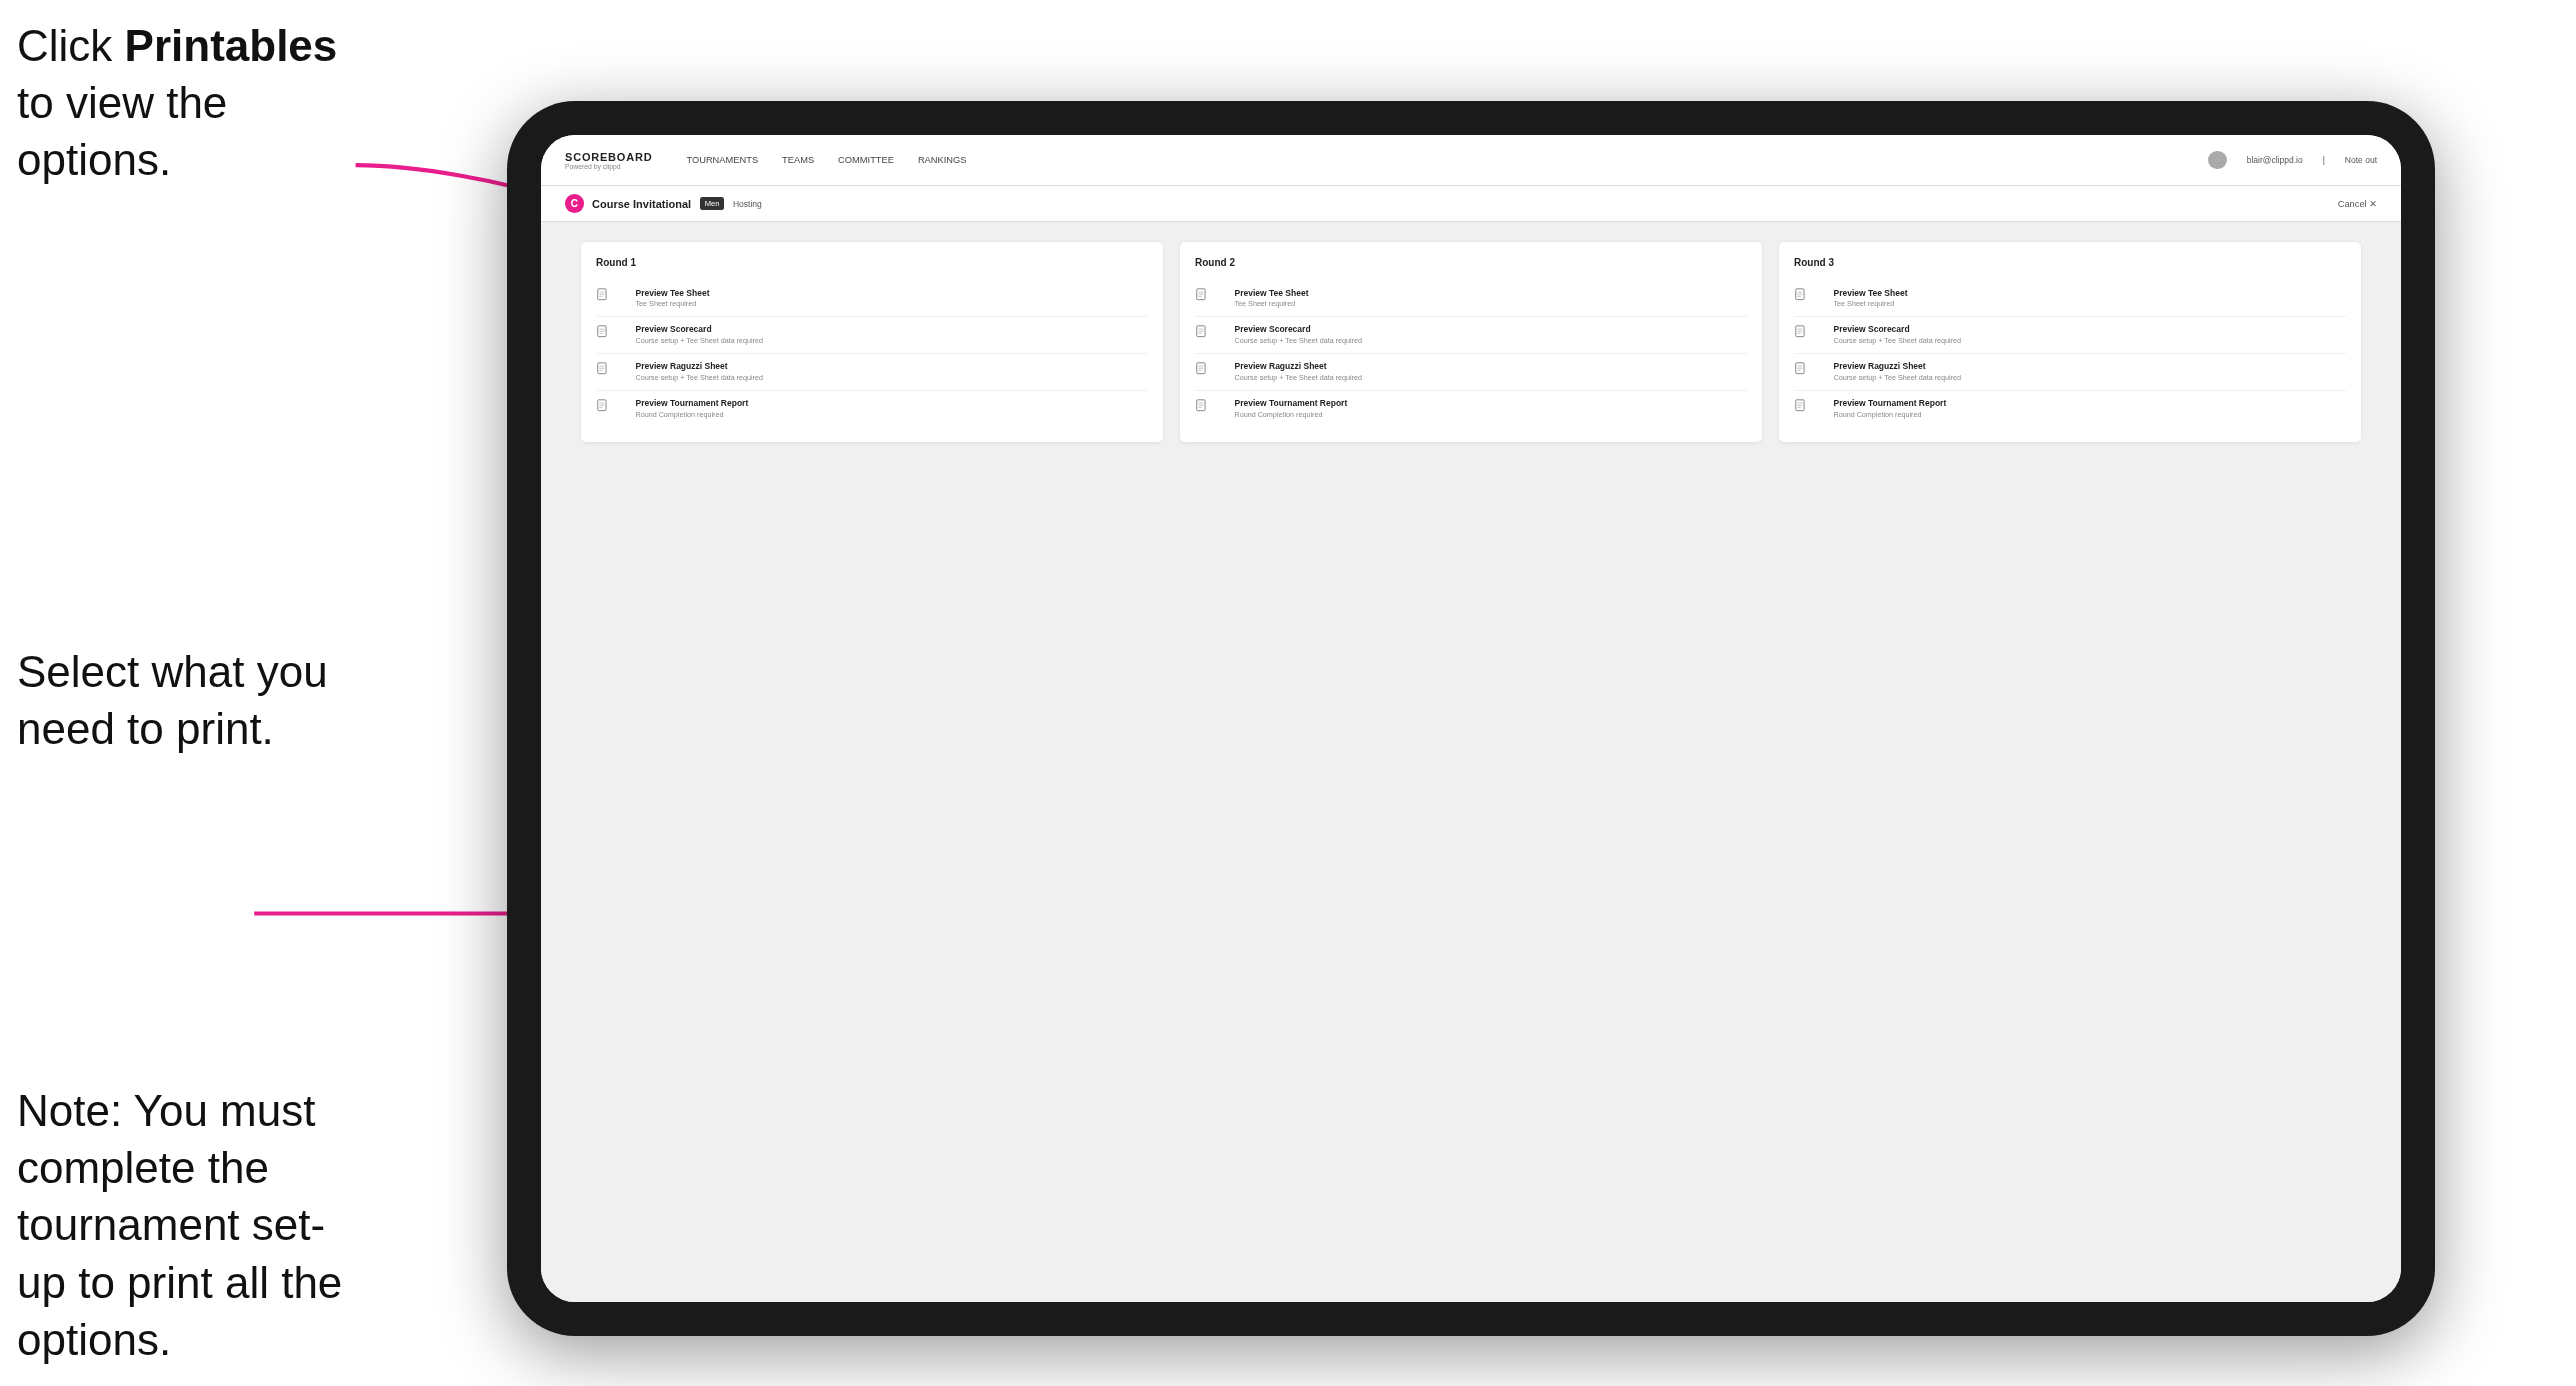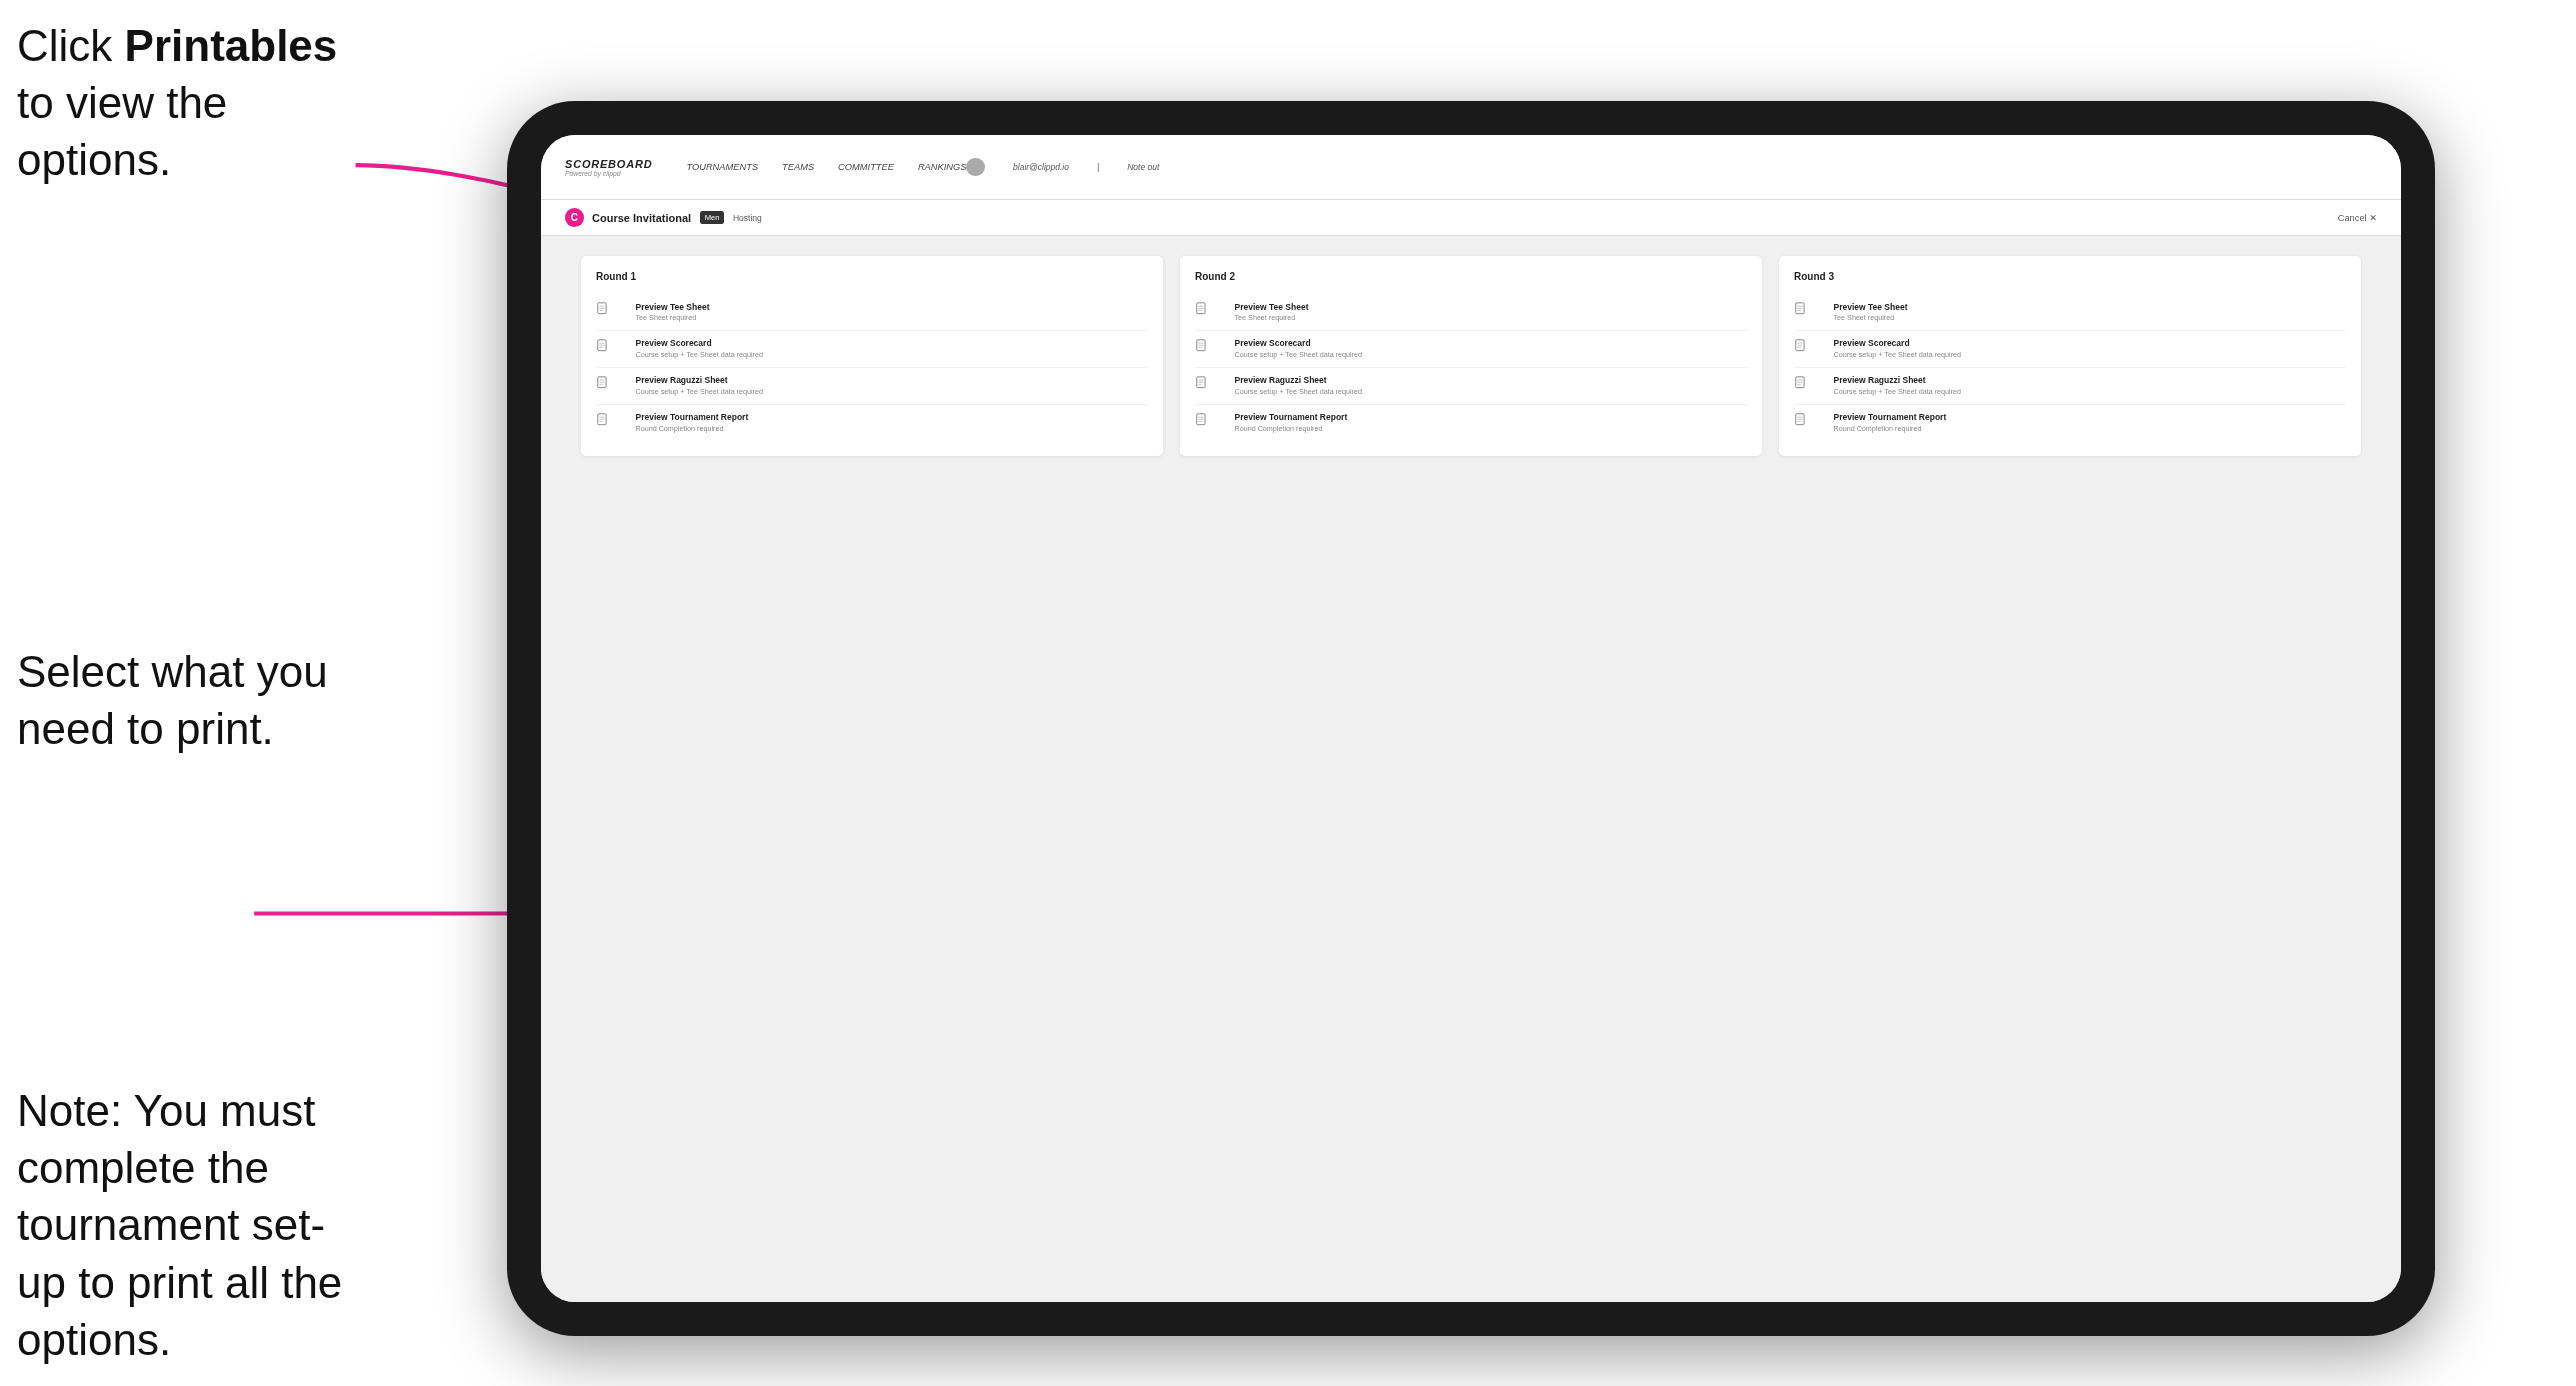--- a/index.html
+++ b/index.html
@@ -69,25 +69,25 @@
       overflow: hidden;
       display: flex;
       flex-direction: column;
     }
 
     
     .top-nav {
       background: #ffffff;
       border-bottom: 0.8px solid #ddd;
       padding: 0 24px;
-      height: 65px;
-      display: flex;
-      align-items: center;
+      height: 51px;
+      display: flex;
+      align-items: center;
+      justify-content: space-between;
       flex-shrink: 0;
-      font-style: italic;
     }
 
     .top-nav-left {
       display: flex;
       align-items: center;
       gap: 34px;
     }
 
     .scoreboard-logo {
       display: flex;
@@ -111,21 +111,21 @@
     .top-nav-links a {
       font-size: 9.3px;
       color: #444;
       text-decoration: none;
       font-weight: 500;
     }
 
     .top-nav-right {
       display: flex;
       align-items: center;
-      gap: 28px;
+      gap: 20px;
       font-size: 8.5px;
       color: #555;
     }
     .user-avatar {
       width: 18.6px;
       height: 18.6px;
       background: #aaa;
       border-radius: 50%;
     }
 

